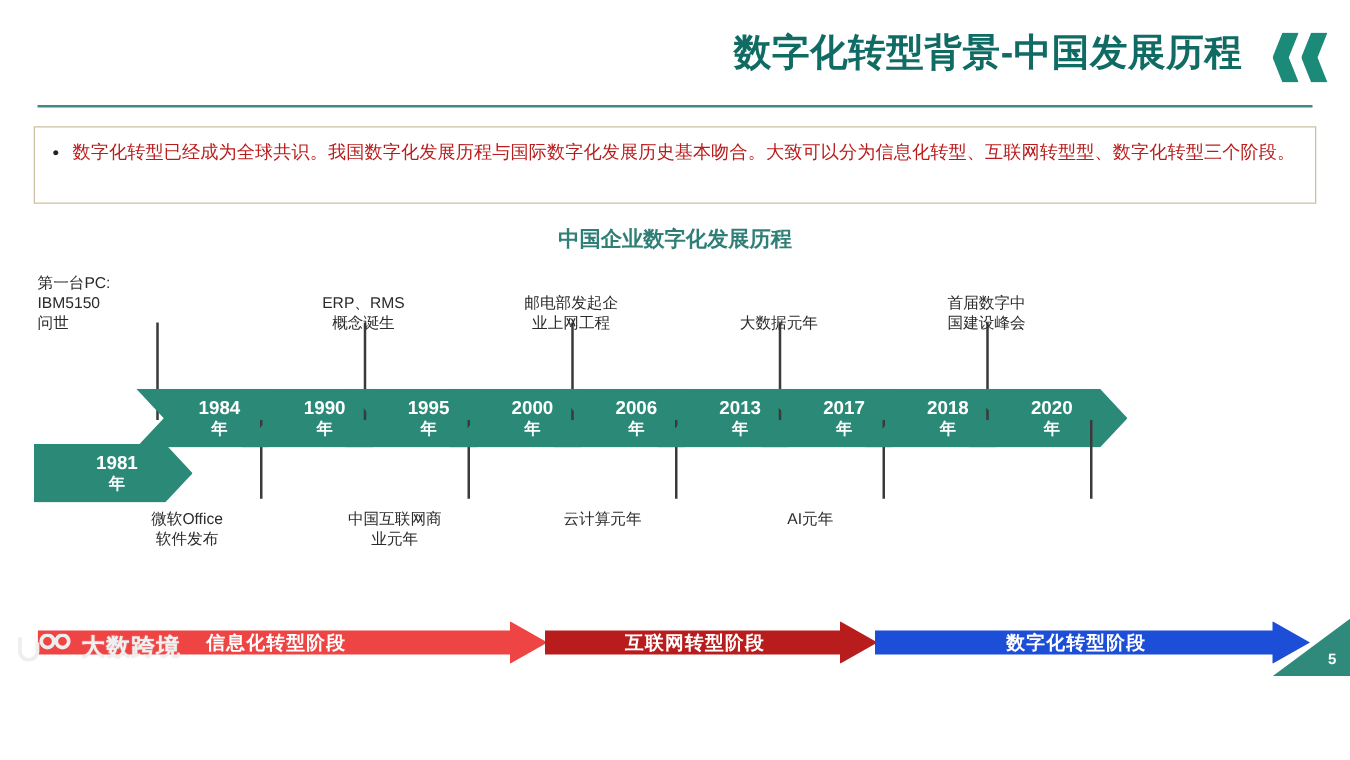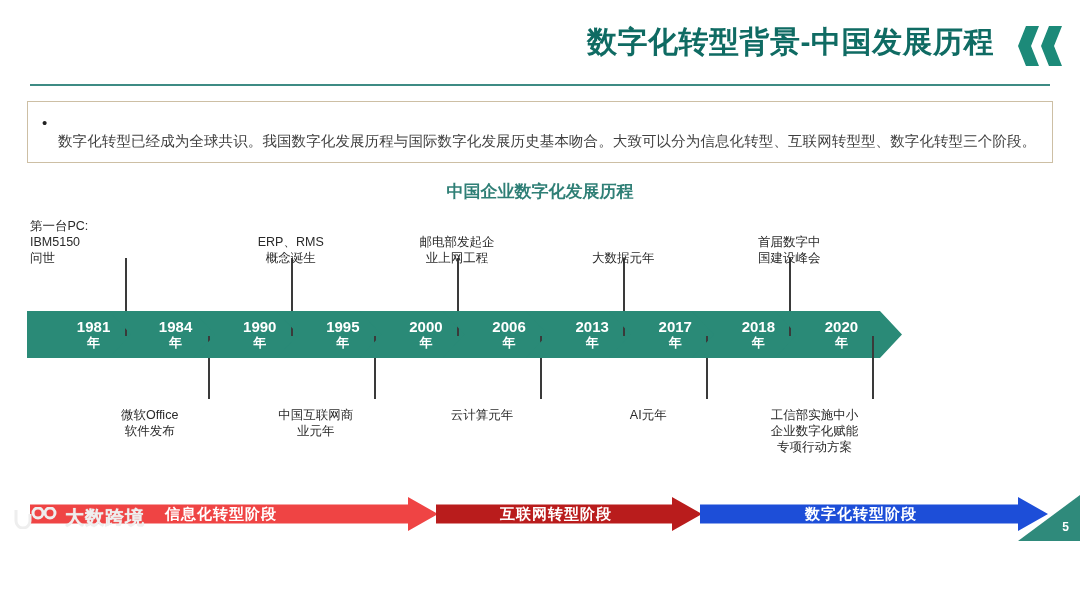--- a/index.html
+++ b/index.html
@@ -62,23 +62,22 @@
     flex: none;
     width: 16px;
     font-size: 15px;
     line-height: 23px;
     color: #222;
     text-align: left;
   }
   .bullet-text {
     font-size: 14.5px;
     line-height: 23px;
-    color: #404040;
+    color: #b91c1c;
     letter-spacing: 0.1px;
-    margin-top: 19px;
   }
 
   
   .chart-title {
     position: absolute;
     left: 0; right: 0; top: 180px;
     text-align: center;
     font-size: 17px;
     font-weight: bold;
     color: #2f7f76;
@@ -189,21 +188,21 @@
   <div class="bullet-box">
     <div class="bullet-row">
       <div class="bullet-dot">•</div>
       <div class="bullet-text">数字化转型已经成为全球共识。我国数字化发展历程与国际数字化发展历史基本吻合。大致可以分为信息化转型、互联网转型型、数字化转型三个阶段。</div>
     </div>
   </div>
 
   <div class="chart-title">中国企业数字化发展历程</div>
 
   <div class="timeline" id="timeline">
-      <div class="chev first" style="left: 27px; width: 127.1px;">
+      <div class="chev first" style="left: 27px; width: 127.1px; margin-top: 44px;">
         <div class="chev-year">1981</div>
         <div class="chev-suffix">年</div>
       </div>
       <div class="conn" style="left: 124.55px; top: 258px; height: 78px; background: rgb(58, 58, 58);"></div>
       <div class="ann left" style="top: 218px; left: 30px; width: 110px;">第一台PC:
 IBM5150
 问世</div>
       <div class="chev" style="left: 109px; width: 127.1px;">
         <div class="chev-year">1984</div>
         <div class="chev-suffix">年</div>
@@ -255,23 +254,20 @@
         <div class="chev-suffix">年</div>
       </div>
       <div class="conn" style="left: 789.35px; top: 258px; height: 78px; background: rgb(58, 58, 58);"></div>
       <div class="ann center" style="top: 234px; left: 734.35px; width: 110px; text-align: center;">首届数字中
 国建设峰会</div>
       <div class="chev" style="left: 774.9px; width: 127.1px;">
         <div class="chev-year">2020</div>
         <div class="chev-suffix">年</div>
       </div>
       <div class="conn" style="left: 872.45px; top: 336px; height: 63px; background: rgb(58, 58, 58);"></div>
-      <div class="ann center" style="top: 407px; left: 759.45px; width: 110px;">工信部实施中小
-企业数字化赋能
-专项行动方案</div>
       <div class="phase" style="left: 30px; width: 408px; background: #ef4444;">
         <span>信息化转型阶段</span>
       </div>
       <div class="phase" style="left: 436px; width: 266px; background: #b91c1c;">
         <span>互联网转型阶段</span>
       </div>
       <div class="phase" style="left: 700px; width: 348px; background: #1d4ed8;">
         <span>数字化转型阶段</span>
       </div>
     </div>

